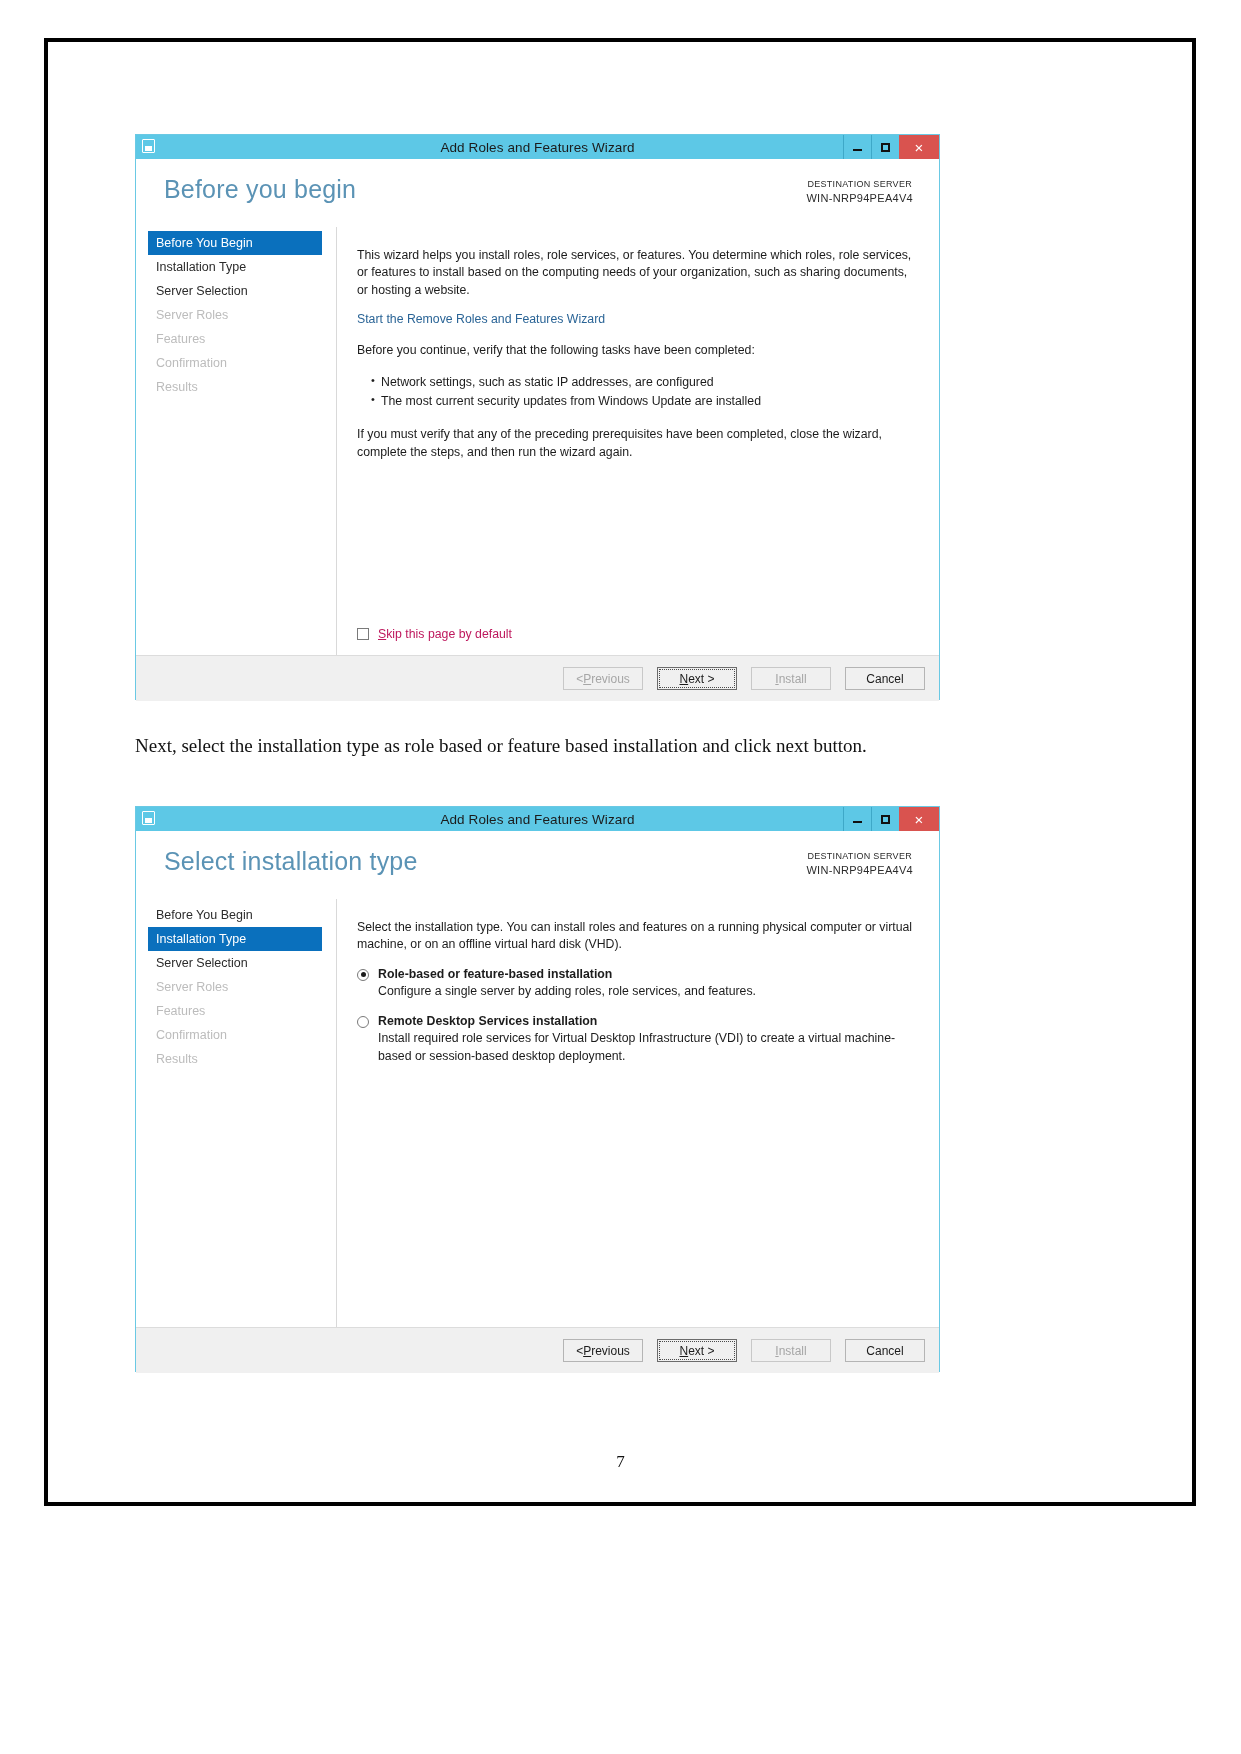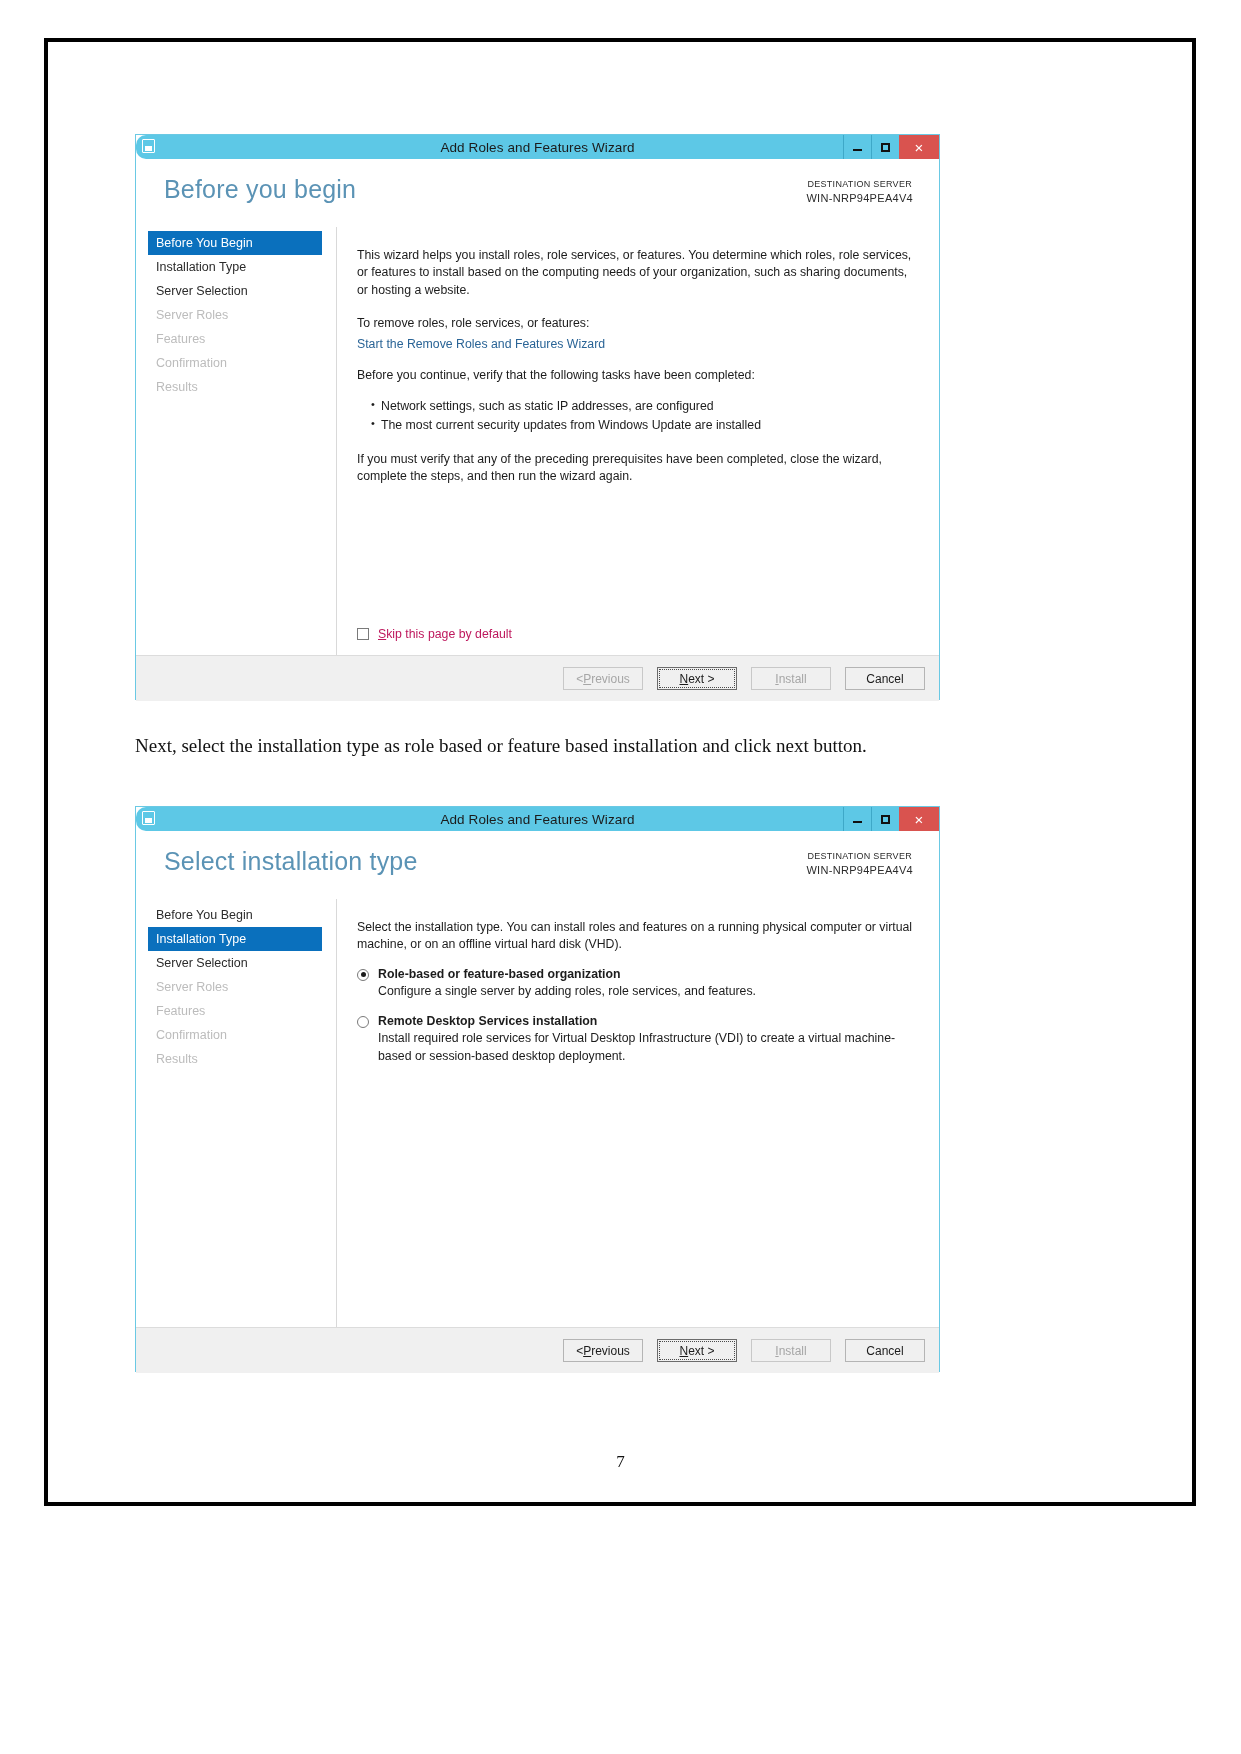--- a/index.html
+++ b/index.html
@@ -34,21 +34,20 @@
     font-family: "Liberation Sans", sans-serif;
   }
   .wiz-titlebar {
     height: 24px;
     background: #5dc8e6;
     display: flex;
     align-items: center;
     position: relative;
     padding: 0 0 0 6px;
     box-sizing: border-box;
-    border-radius: 10px;
   }
   .wiz-icon {
     width: 16px;
     height: 16px;
     position: relative;
     flex: 0 0 auto;
   }
   .wiz-icon .glyph {
     display: block;
     width: 13px;
@@ -339,21 +338,20 @@
       <div class="nav-item">Installation Type</div>
       <div class="nav-item">Server Selection</div>
       <div class="nav-item dim">Server Roles</div>
       <div class="nav-item dim">Features</div>
       <div class="nav-item dim">Confirmation</div>
       <div class="nav-item dim">Results</div>
     </div>
 
     <div class="wiz-content">
       <p class="ctext">This wizard helps you install roles, role services, or features. You determine which roles, role services, or features to install based on the computing needs of your organization, such as sharing documents, or hosting a website.</p>
-      <p class="ctext tight">To remove roles, role services, or features:</p>
       <p class="clink">Start the Remove Roles and Features Wizard</p>
       <p class="ctext">Before you continue, verify that the following tasks have been completed:</p>
       <ul class="cbullets">
         <li>Network settings, such as static IP addresses, are configured</li>
         <li>The most current security updates from Windows Update are installed</li>
       </ul>
       <p class="ctext">If you must verify that any of the preceding prerequisites have been completed, close the wizard, complete the steps, and then run the wizard again.</p>
 
       <div class="skiprow">
         <span class="cbox"></span>
@@ -418,21 +416,21 @@
       <div class="nav-item dim">Confirmation</div>
       <div class="nav-item dim">Results</div>
     </div>
 
     <div class="wiz-content">
       <p class="ctext">Select the installation type. You can install roles and features on a running physical computer or virtual machine, or on an offline virtual hard disk (VHD).</p>
 
       <div class="radio-group">
         <div class="radio-row">
           <span class="radio checked"></span>
-          <span class="radio-title">Role-based or feature-based organization</span>
+          <span class="radio-title">Role-based or feature-based installation</span>
         </div>
         <div class="radio-desc">Configure a single server by adding roles, role services, and features.</div>
       </div>
 
       <div class="radio-group">
         <div class="radio-row">
           <span class="radio"></span>
           <span class="radio-title">Remote Desktop Services installation</span>
         </div>
         <div class="radio-desc">Install required role services for Virtual Desktop Infrastructure (VDI) to create a virtual machine-based or session-based desktop deployment.</div>

